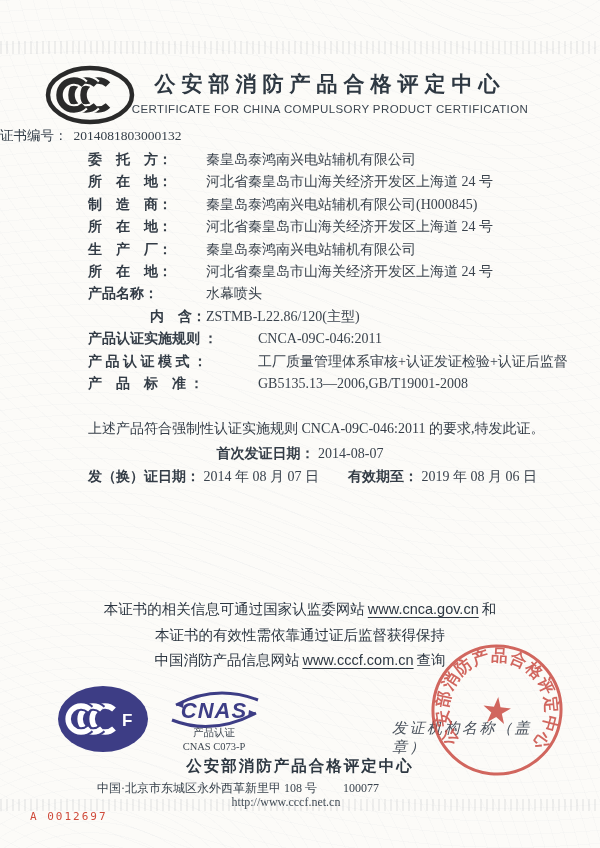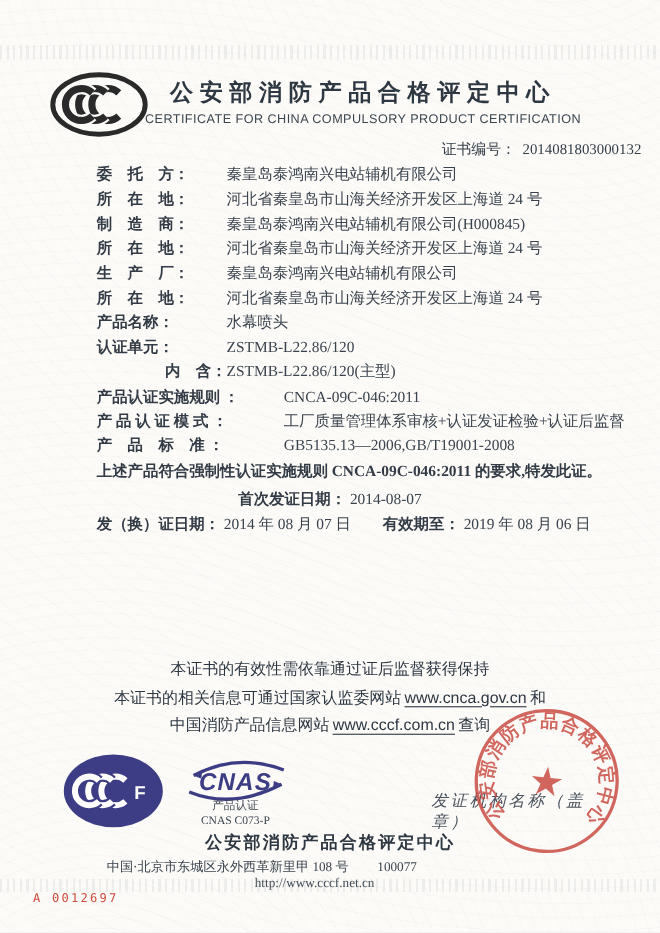--- a/index.html
+++ b/index.html
@@ -19,32 +19,32 @@
     background:repeating-linear-gradient(90deg, rgba(150,155,162,0.14) 0 2px, transparent 2px 6px);}
   .scanband.top{top:41px;height:13px;}
   .scanband.bottom{top:799px;height:12px;}
 
   
   .ccc-logo{position:absolute;left:42px;top:62px;}
   .title{position:absolute;left:100px;top:70px;width:460px;text-align:center;
     font-size:21px;font-weight:bold;letter-spacing:6px;color:#2e3842;}
   .subtitle{position:absolute;left:100px;top:103px;width:460px;text-align:center;
     font-family:"Liberation Sans","DejaVu Sans",sans-serif;font-size:11.5px;color:#3c4650;letter-spacing:0.4px;}
-  .cert-no{position:absolute;left:0;top:127px;width:563px;text-align:right;font-size:13.5px;color:#343e48;padding-left:20px;}
+  .cert-no{position:absolute;left:0;top:127px;width:563px;text-align:left;font-size:13.5px;color:#343e48;}
   .cert-no .num{margin-left:6px;}
 
   
   .fields{position:absolute;left:88px;top:152px;width:482px;font-size:14px;}
   .frow{display:flex;margin-bottom:5.6px;line-height:16.8px;}
   .flabel{flex:0 0 118px;font-weight:bold;white-space:pre;color:#333c46;}
   .frow.wide .flabel{flex-basis:170px;}
   .frow.indent .flabel{text-align:right;}
   .fvalue{flex:1;color:#3a434d;}
 
-  .statement{position:absolute;left:88px;top:420px;width:485px;font-size:14px;font-weight:bold;color:#333c46;}
+  .statement{position:absolute;left:88px;top:420px;width:485px;font-size:14px;font-weight:normal;color:#333c46;}
   .first-issue{position:absolute;left:0;top:445px;width:600px;text-align:center;font-size:14px;}
   .first-issue .lb{font-weight:bold;color:#333c46;}
   .issue-line{position:absolute;left:88px;top:468px;width:500px;font-size:14px;}
   .issue-line .lb{font-weight:bold;color:#333c46;}
   .issue-line .gap{display:inline-block;width:22px;}
 
   
   .notices{position:absolute;left:0;top:597px;width:600px;text-align:center;
     font-family:"Liberation Sans","DejaVu Sans",sans-serif;font-size:14.5px;color:#2d3742;line-height:25.5px;}
   .notices .url{text-decoration:underline;text-underline-offset:3px;margin:0 3px;}
@@ -110,24 +110,20 @@
         <span class="fvalue">秦皇岛泰鸿南兴电站辅机有限公司</span>
       </div>
     <div class="frow">
         <span class="flabel">所　在　地：</span>
         <span class="fvalue">河北省秦皇岛市山海关经济开发区上海道 24 号</span>
       </div>
     <div class="frow">
         <span class="flabel">产品名称：</span>
         <span class="fvalue">水幕喷头</span>
       </div>
-    <div class="frow">
-        <span class="flabel">认证单元：</span>
-        <span class="fvalue">ZSTMB-L22.86/120</span>
-      </div>
     <div class="frow indent">
         <span class="flabel">内　含：</span>
         <span class="fvalue">ZSTMB-L22.86/120(主型)</span>
       </div>
     <div class="frow wide">
         <span class="flabel">产品认证实施规则 ：</span>
         <span class="fvalue">CNCA-09C-046:2011</span>
       </div>
     <div class="frow wide">
         <span class="flabel">产 品 认 证 模 式 ：</span>
@@ -148,24 +144,24 @@
 
   <div class="issue-line">
     <span class="lb">发（换）证日期：</span>
     <span>2014 年 08 月 07 日</span>
     <span class="gap"></span>
     <span class="lb">有效期至：</span>
     <span>2019 年 08 月 06 日</span>
   </div>
 
   <div class="notices">
-    <div>本证书的有效性需依靠通过证后监督获得保持</div>
     <div>
       <span>本证书的相关信息可通过国家认监委网站</span><span class="url">www.cnca.gov.cn</span><span>和</span>
     </div>
+    <div>本证书的有效性需依靠通过证后监督获得保持</div>
     <div>
       <span>中国消防产品信息网站</span><span class="url">www.cccf.com.cn</span><span>查询</span>
     </div>
   </div>
 
   <svg class="cccf-logo" width="94" height="70" viewBox="0 0 94 70">
     <ellipse cx="47" cy="35" rx="45" ry="33" fill="#3d3d85"></ellipse>
     <path d="M 58 25.5 A 13 13 0 1 0 58 44.5" fill="none" stroke="#ffffff" stroke-width="5.5"></path>
     <path d="M 46 25.5 A 13 13 0 1 0 46 44.5" fill="none" stroke="#3d3d85" stroke-width="9.5"></path>
     <path d="M 46 25.5 A 13 13 0 1 0 46 44.5" fill="none" stroke="#ffffff" stroke-width="5.5"></path>

